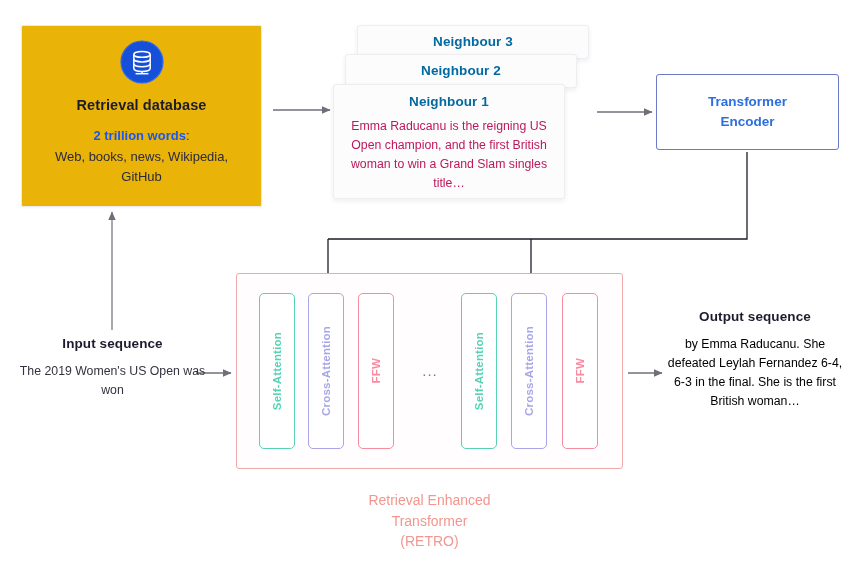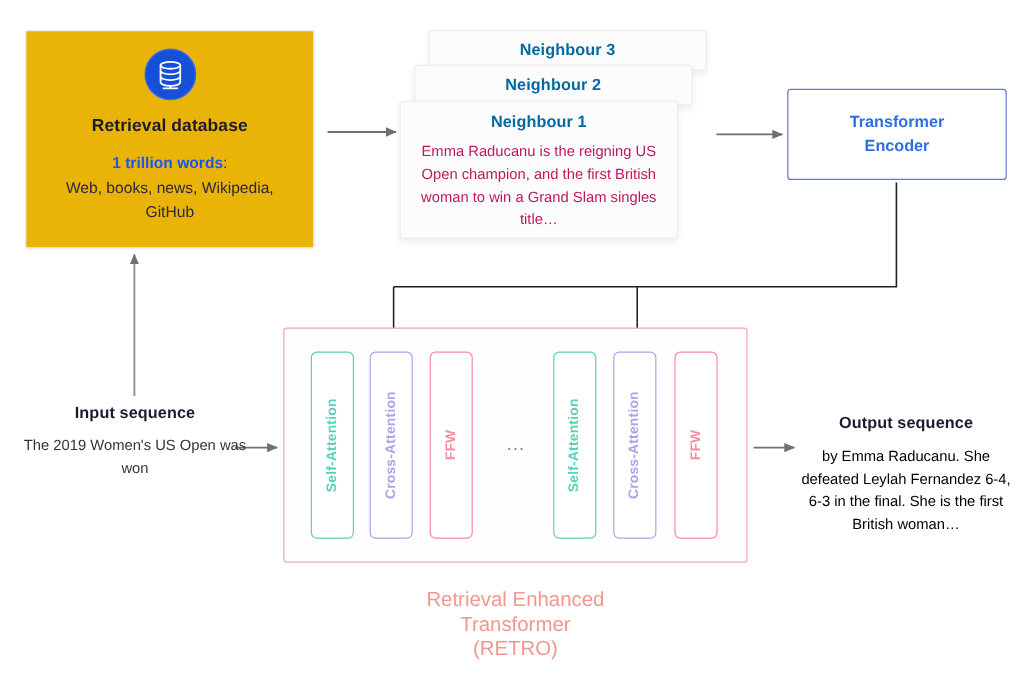--- a/index.html
+++ b/index.html
@@ -114,21 +114,21 @@
 
   #ellipsis {
     position: absolute; left: 415px; top: 362px;
     width: 30px; text-align: center;
     font-size: 15px; color: #7a7a88; letter-spacing: 1px;
   }
 
   #retro-caption {
     position: absolute; left: 333px; top: 490px;
     width: 193px; text-align: center;
-    font-size: 17px; color: #f2968f; line-height: 20.5px;
+    font-size: 14px; color: #f2968f; line-height: 20.5px;
   }
 
   
   #input-seq {
     position: absolute; left: 18px; top: 336px;
     width: 189px; text-align: center;
   }
   #input-seq .head {
     display: block; font-size: 13.5px; font-weight: 700; color: #1c1c2e;
     margin-bottom: 11px; letter-spacing: .1px;
@@ -137,21 +137,21 @@
     display: block; font-size: 12.3px; color: #33333f; line-height: 19px;
   }
 
   
   #output-seq {
     position: absolute; left: 663px; top: 309px;
     width: 184px; text-align: center;
   }
   #output-seq .head {
     display: block; font-size: 13.5px; font-weight: 700; color: #1c1c2e;
-    margin-bottom: 11px; letter-spacing: .1px; margin-top: 36px;
+    margin-bottom: 11px; letter-spacing: .1px;
   }
   #output-seq .body {
     display: block; font-size: 12.3px; color: #000000; line-height: 19px;
   }
 </style>
 </head>
 <body>
 
 <div id="stage">
 
@@ -190,21 +190,21 @@
           <path d="M13.8,14.4 v4.6 c0,1.6 3.7,2.9 8.2,2.9 s8.2,-1.3 8.2,-2.9 v-4.6"></path>
           <path d="M13.8,19.2 v4.6 c0,1.6 3.7,2.9 8.2,2.9 s8.2,-1.3 8.2,-2.9 v-4.6"></path>
           <path d="M13.8,24 v4.6 c0,1.6 3.7,2.9 8.2,2.9 s8.2,-1.3 8.2,-2.9 v-4.6"></path>
           <path d="M22,31.5 v2.2"></path>
           <path d="M15.6,33.7 h12.8"></path>
         </g>
       </svg>
     </div>
     <div class="db-title">Retrieval database</div>
     <div class="db-sub">
-      <b>1 trillion words</b><span>:</span><br>
+      <b>2 trillion words</b><span>:</span><br>
       <span>Web, books, news, Wikipedia, GitHub</span>
     </div>
   </div>
 
   <div class="nb" id="nb3">
     <span class="nb-title">Neighbour 3</span>
   </div>
   <div class="nb" id="nb2">
     <span class="nb-title">Neighbour 2</span>
   </div>

